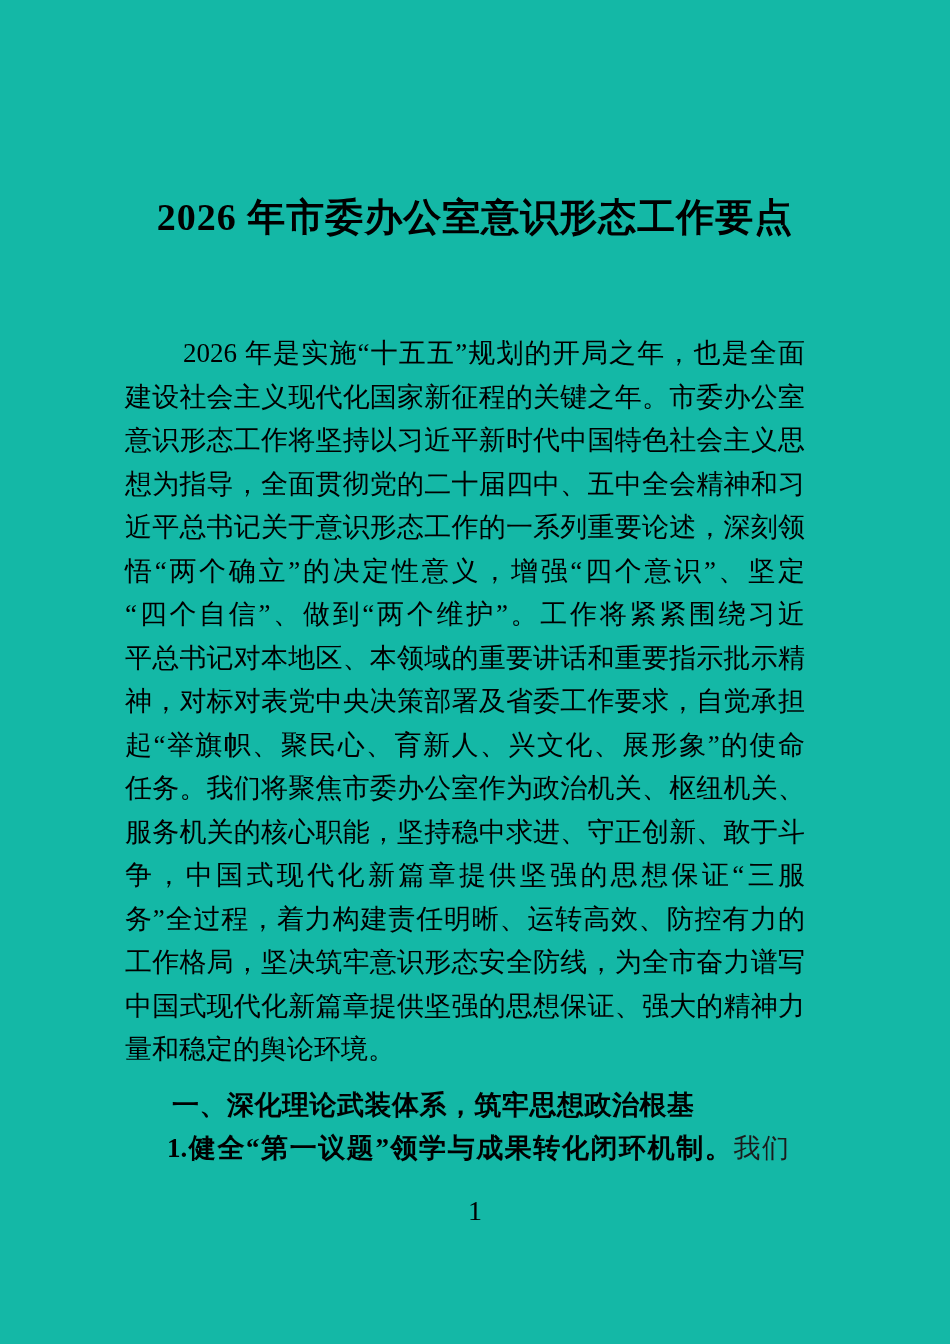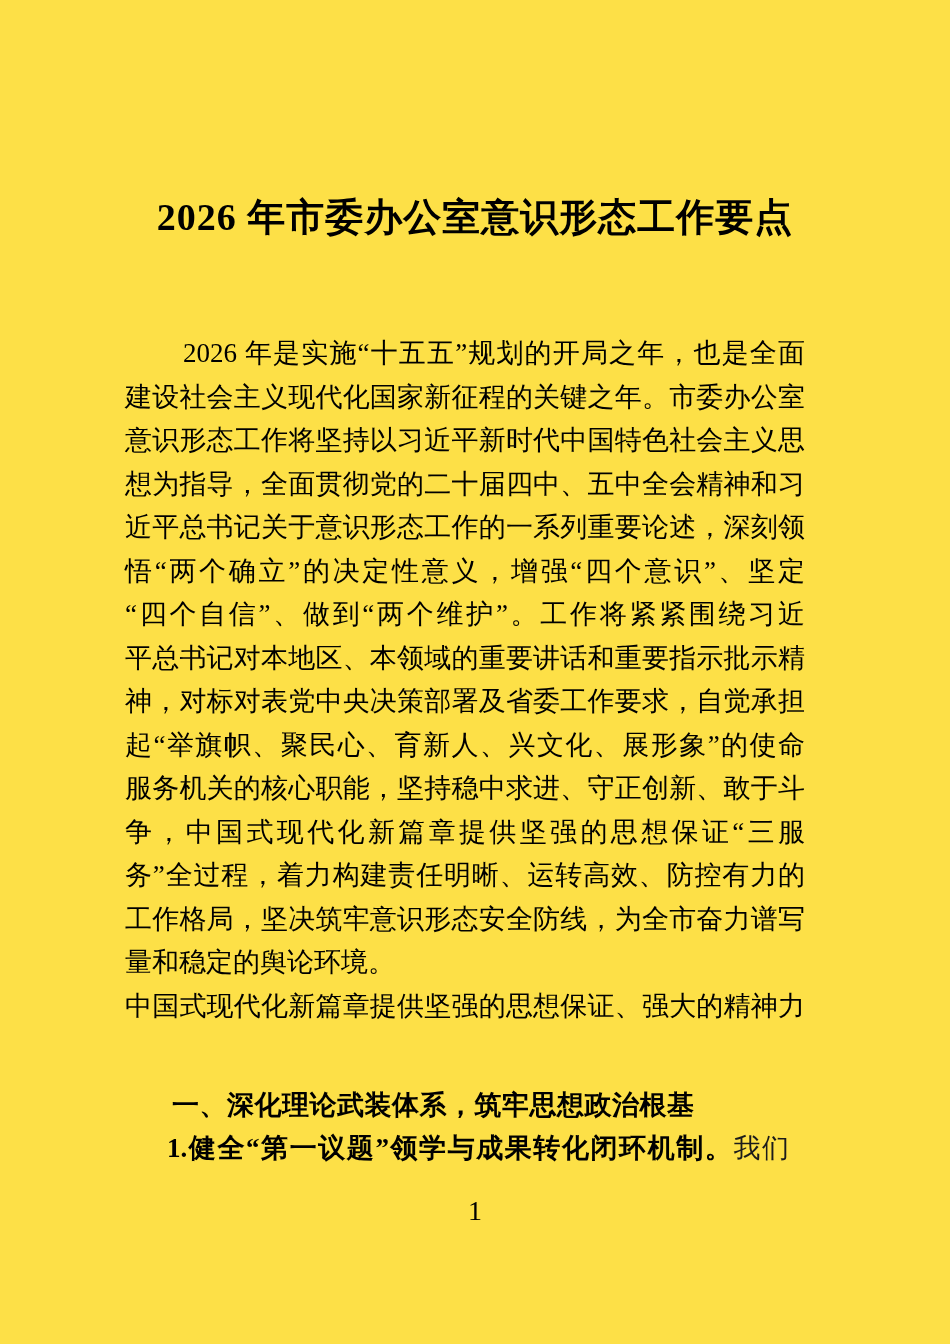--- a/index.html
+++ b/index.html
@@ -10,21 +10,21 @@
     position: relative;
     overflow: hidden;
     font-family: "Liberation Serif", serif;
     color: #000000;
   }
   .page {
     position: absolute;
     top: 0; left: 0;
     width: 950px;
     height: 1344px;
-    background: #fde047;
+    background: #14b8a6;
   }
   .doc-title {
     position: absolute;
     top: 192px;
     left: 0;
     width: 950px;
     text-align: center;
     font-size: 38px;
     font-weight: 700;
     line-height: 50px;
@@ -94,26 +94,27 @@
       <div class="line first">2026 年是实施“十五五”规划的开局之年，也是全面</div>
       <div class="line">建设社会主义现代化国家新征程的关键之年。市委办公室</div>
       <div class="line">意识形态工作将坚持以习近平新时代中国特色社会主义思</div>
       <div class="line">想为指导，全面贯彻党的二十届四中、五中全会精神和习</div>
       <div class="line">近平总书记关于意识形态工作的一系列重要论述，深刻领</div>
       <div class="line">悟“两个确立”的决定性意义，增强“四个意识”、坚定</div>
       <div class="line">“四个自信”、做到“两个维护”。工作将紧紧围绕习近</div>
       <div class="line">平总书记对本地区、本领域的重要讲话和重要指示批示精</div>
       <div class="line">神，对标对表党中央决策部署及省委工作要求，自觉承担</div>
       <div class="line">起“举旗帜、聚民心、育新人、兴文化、展形象”的使命</div>
+      <div class="line">任务。我们将聚焦市委办公室作为政治机关、枢纽机关、</div>
       <div class="line">服务机关的核心职能，坚持稳中求进、守正创新、敢于斗</div>
       <div class="line">争，中国式现代化新篇章提供坚强的思想保证“三服</div>
       <div class="line">务”全过程，着力构建责任明晰、运转高效、防控有力的</div>
       <div class="line">工作格局，坚决筑牢意识形态安全防线，为全市奋力谱写</div>
+      <div class="line">中国式现代化新篇章提供坚强的思想保证、强大的精神力</div>
       <div class="line last">量和稳定的舆论环境。</div>
-      <div class="line">中国式现代化新篇章提供坚强的思想保证、强大的精神力</div>
     </div>
 
   <h2 class="section-heading">一、深化理论武装体系，筑牢思想政治根基</h2>
 
   <p class="item-line"><span class="item-bold">1.健全“第一议题”领学与成果转化闭环机制。</span><span class="item-regular">我们</span></p>
 
   <div class="page-number">1</div>
 
 </div>
 

